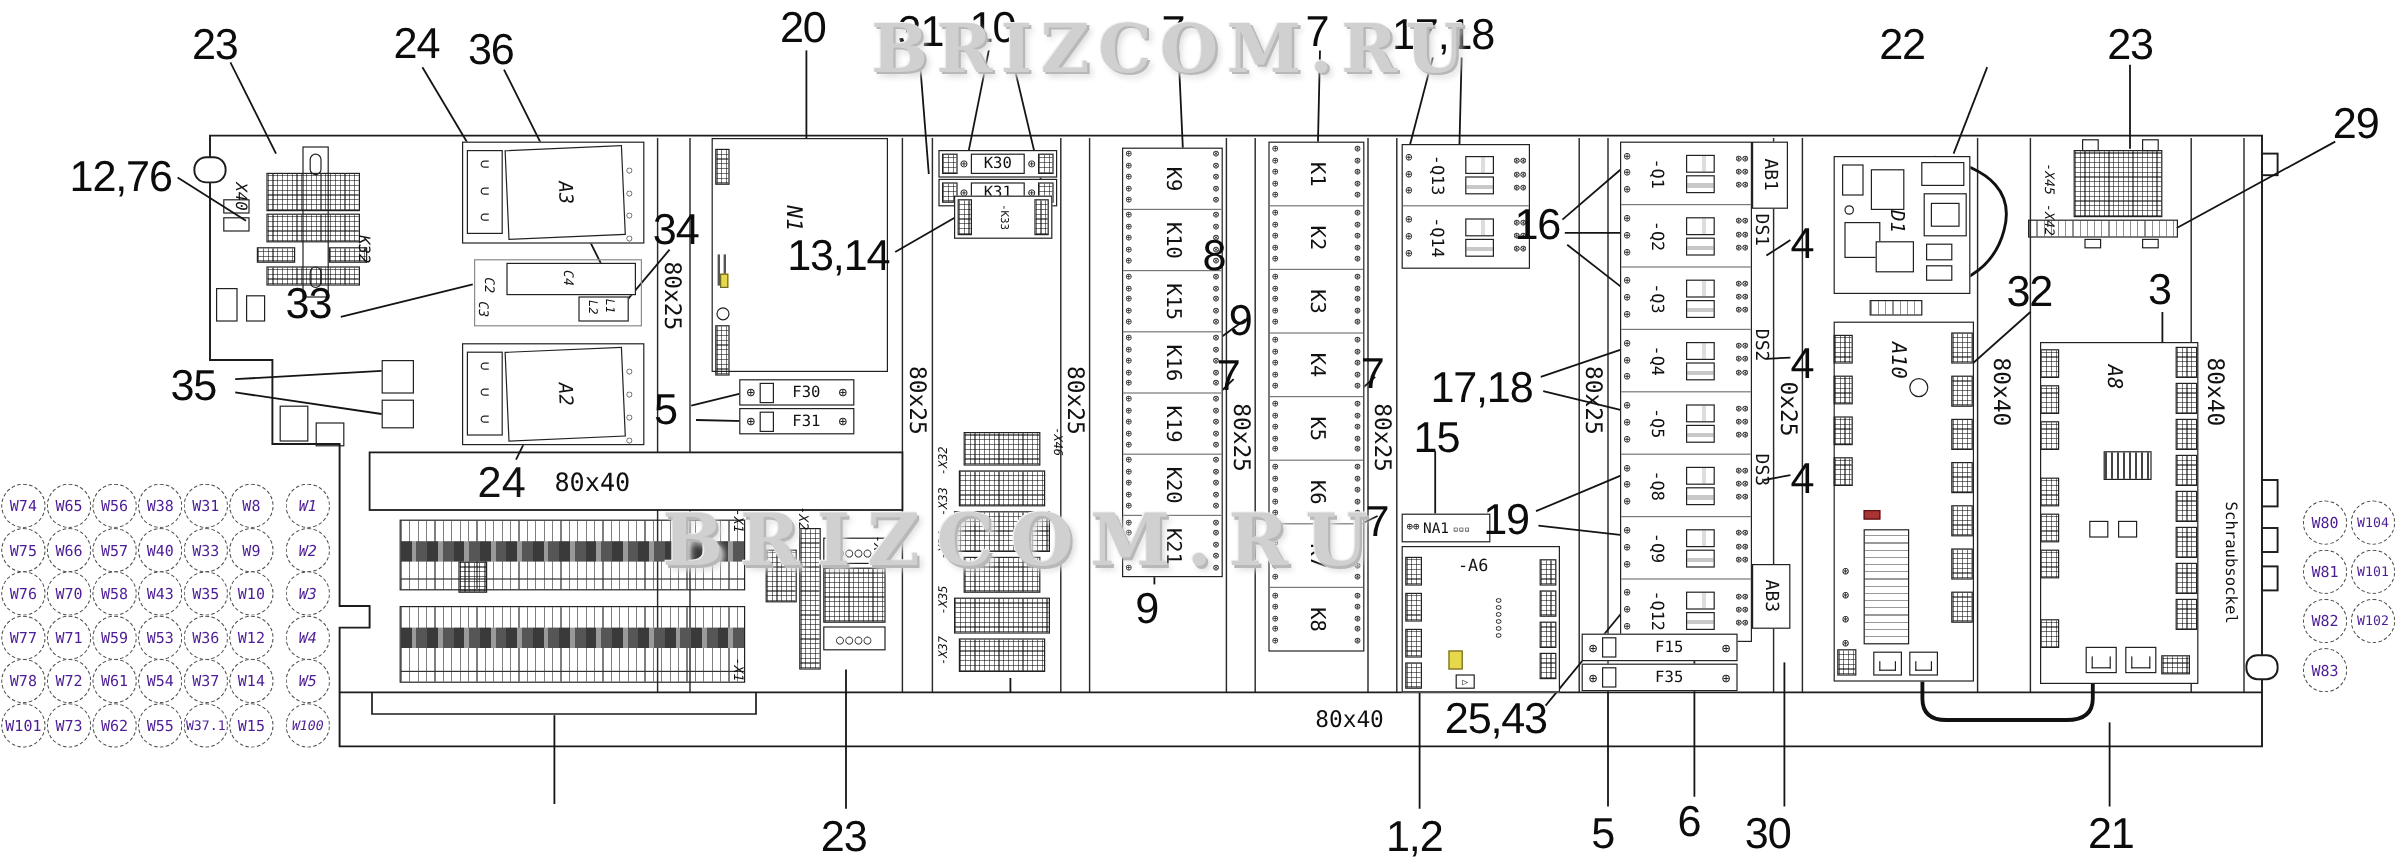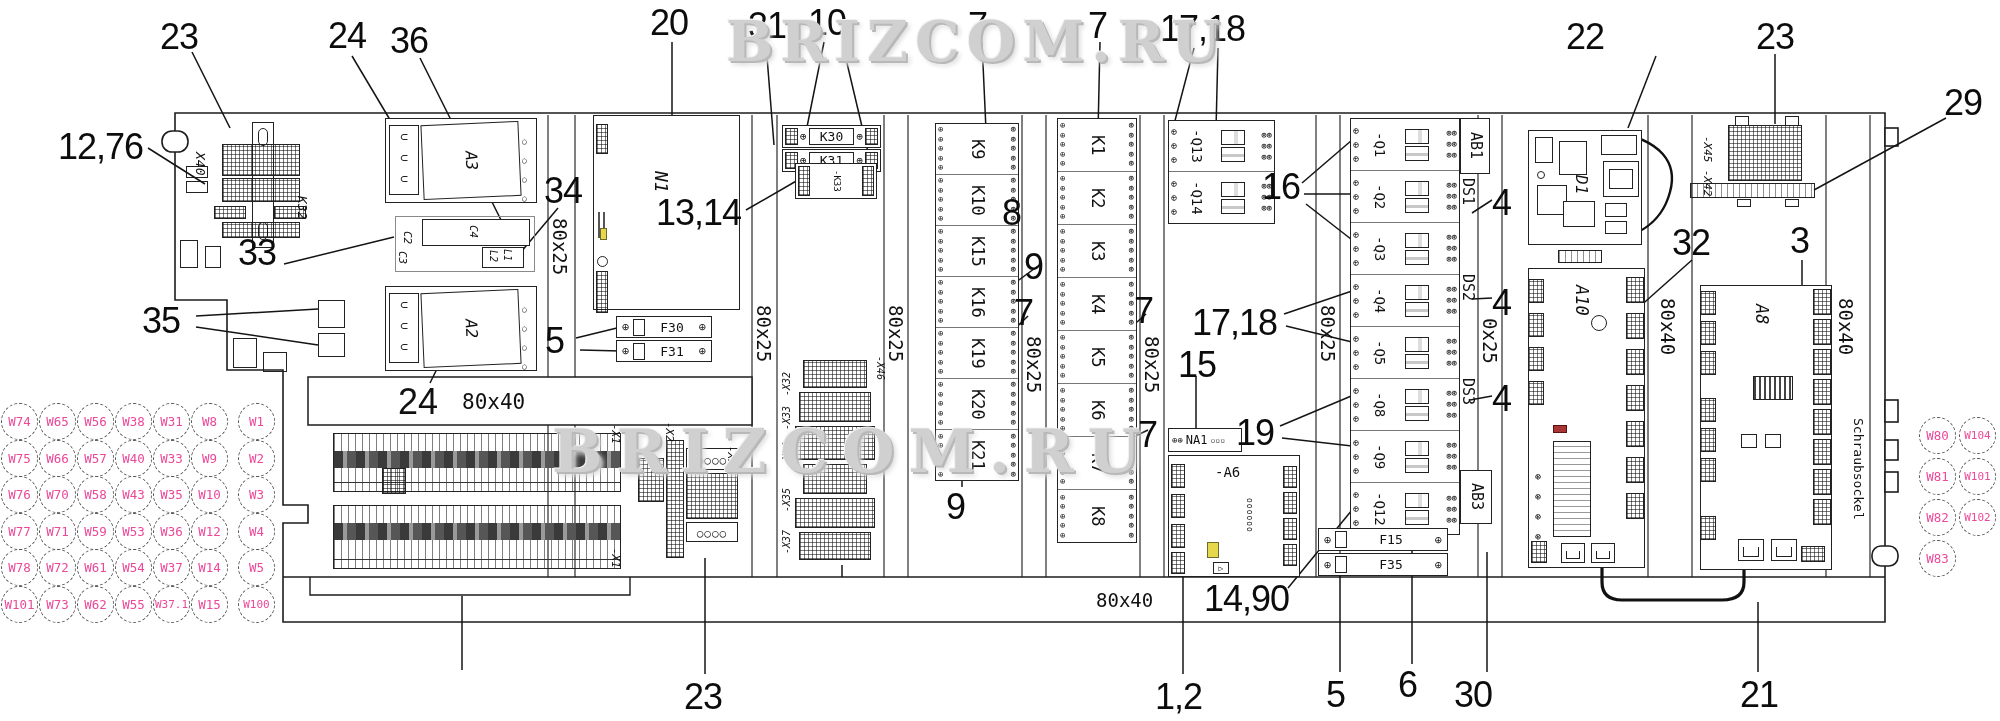--- a/index.html
+++ b/index.html
@@ -44,23 +44,23 @@
   .dip{position:absolute;border:1.5px solid #222;box-sizing:border-box;
       background:repeating-linear-gradient(0deg,#fff 0 5px,#999 5px 6px);}
   .chip{position:absolute;border:1px solid #222;background:linear-gradient(#fff,#ececec);box-sizing:border-box;}
   .legs{background-image:repeating-linear-gradient(90deg,#444 0 2px,transparent 2px 5px);}
   .xstrip{position:absolute;border:1px solid #222;box-sizing:border-box;z-index:5;background-image:
       repeating-linear-gradient(90deg,rgba(0,0,0,.5) 0 1px,transparent 1px 7px);}
   .xstrip::before{content:"";position:absolute;left:0;right:0;top:17px;height:17px;
       background:repeating-linear-gradient(90deg,#3a3a3a 0 9px,#9a9a9a 9px 13px,#565656 13px 22px);}
   .xstrip::after{content:"";position:absolute;left:0;right:0;bottom:8px;height:1px;background:#333;}
   .wc{width:37px;height:37px;border:1px dashed #555;border-radius:50%;display:flex;align-items:center;
-      justify-content:center;font:12.5px "DejaVu Sans Mono",monospace;color:#ec4899;background:#fff;box-sizing:border-box;}
+      justify-content:center;font:12.5px "DejaVu Sans Mono",monospace;color:#4c1d95;background:#fff;box-sizing:border-box;}
   #wgrid-left{position:absolute;left:1px;top:403px;display:grid;grid-template-columns:repeat(7,38px);grid-auto-rows:36.6px;}
-  #wgrid-left .wc:nth-child(7n){margin-left:9px;}
+  #wgrid-left .wc:nth-child(7n){margin-left:9px;font-style:italic;}
   #wgrid-right{position:absolute;left:1919px;top:417px;display:grid;grid-template-columns:40px 40px;grid-auto-rows:41px;}
   .wm{position:absolute;font-family:"DejaVu Serif",serif;font-weight:bold;color:#d0d0d0;
       text-shadow:2px 2px 0 #b8b8b8,4px 4px 5px #dcdcdc,-1px -1px 0 #f2f2f2;z-index:30;white-space:nowrap;}
   svg.linework{position:absolute;left:0;top:0;z-index:2;}
   .comp{position:absolute;z-index:5;}
   .yellow{position:absolute;background:#e6d84a;border:1px solid #6b6b2a;box-sizing:border-box;}
   .red{position:absolute;background:#a83434;border:1px solid #5a1212;box-sizing:border-box;}
   .circ{position:absolute;border:1px solid #222;border-radius:50%;background:#fff;box-sizing:border-box;}
   .dots4::before{content:"\25CB\A\25CB\A\25CB\A\25CB";font-size:8px;line-height:10px;white-space:pre;color:#222;}
   .hooks::before{content:"\2282\A\2282\A\2282";font-size:13px;line-height:20px;white-space:pre;color:#222;}
@@ -592,21 +592,21 @@
   <div class="co" style="left:1192px;top:302px;">17,18</div>
   <div class="co" style="left:1236px;top:412px;">19</div>
   <div class="co" style="left:1492px;top:182px;">4</div>
   <div class="co" style="left:1492px;top:282px;">4</div>
   <div class="co" style="left:1492px;top:378px;">4</div>
   <div class="co" style="left:1566px;top:16px;">22</div>
   <div class="co" style="left:1756px;top:16px;">23</div>
   <div class="co" style="left:1944px;top:82px;">29</div>
   <div class="co" style="left:1672px;top:222px;">32</div>
   <div class="co" style="left:1790px;top:220px;">3</div>
-  <div class="co" style="left:1204px;top:578px;">14,90</div>
+  <div class="co" style="left:1204px;top:578px;">25,43</div>
   <div class="co" style="left:1155px;top:676px;">1,2</div>
   <div class="co" style="left:1326px;top:674px;">5</div>
   <div class="co" style="left:1398px;top:664px;">6</div>
   <div class="co" style="left:1454px;top:674px;">30</div>
   <div class="co" style="left:1740px;top:674px;">21</div>
   <div class="co" style="left:684px;top:676px;">23</div>
 
   <div id="wgrid-left">
     <div class="wc">W74</div>
     <div class="wc">W65</div>

